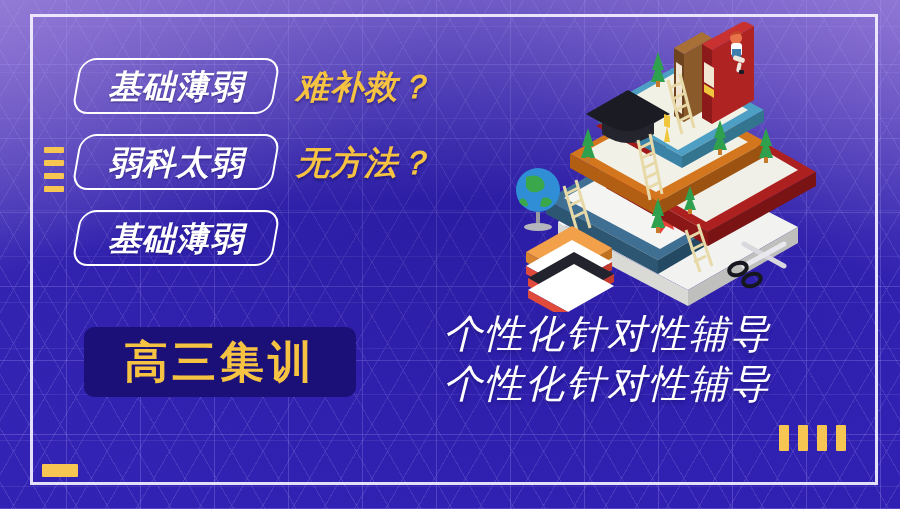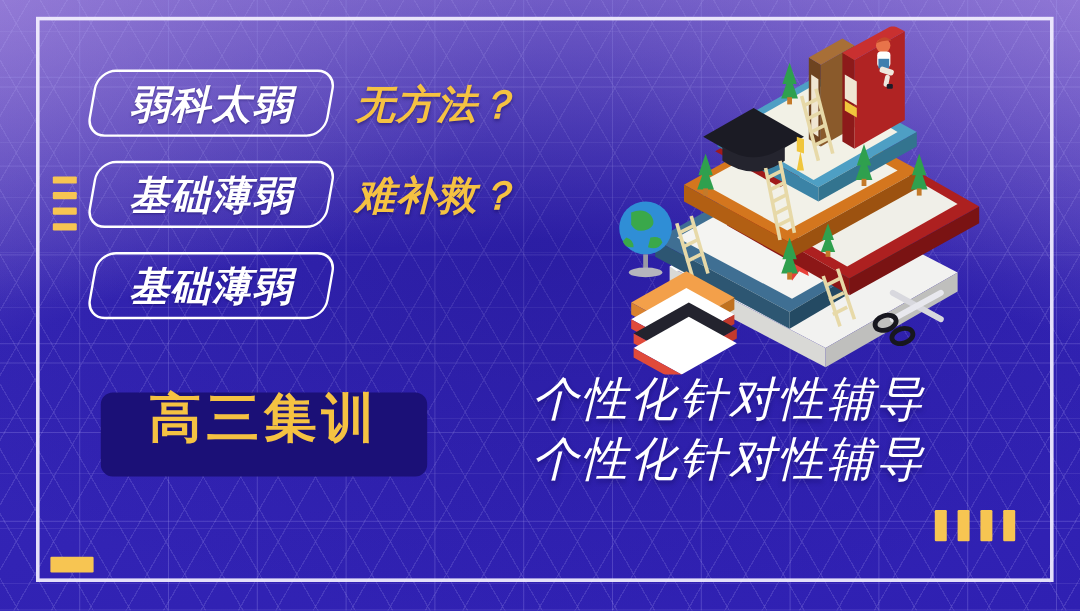--- a/index.html
+++ b/index.html
@@ -75,21 +75,21 @@
     margin-left:20px;
     color:#f5c242;font-size:33px;font-weight:bold;font-style:italic;
     letter-spacing:1px;line-height:1;white-space:nowrap;
     text-shadow:0 2px 3px rgba(10,0,70,.45);
   }
 
   
   .badge{
     position:absolute;left:84px;top:327px;width:272px;height:70px;
     background:#1b1077;border-radius:10px;
-    display:flex;justify-content:center;
+    display:flex;align-items:center;justify-content:center;
   }
   .badge span{
     color:#f5c242;font-size:44px;font-weight:bold;letter-spacing:4px;line-height:1;
   }
 
   
   .slogan{
     position:absolute;left:443px;top:312px;width:400px;
     display:flex;flex-direction:column;gap:6px;
   }
@@ -119,35 +119,35 @@
   <div class="frame"></div>
 
   <div class="dash-col">
     <i></i>
     <i></i>
     <i></i>
     <i></i>
   </div>
 
   <div class="rows">
+
+    <div class="row">
+      <div class="chip">
+        <div class="shape"></div>
+        <span>基础薄弱</span>
+      </div>
+      <div class="qa">难补救？</div>
+    </div>
 
     <div class="row">
       <div class="chip">
         <div class="shape"></div>
         <span>弱科太弱</span>
       </div>
       <div class="qa">无方法？</div>
-    </div>
-
-    <div class="row">
-      <div class="chip">
-        <div class="shape"></div>
-        <span>基础薄弱</span>
-      </div>
-      <div class="qa">难补救？</div>
     </div>
 
     <div class="row">
       <div class="chip">
         <div class="shape"></div>
         <span>基础薄弱</span>
       </div>
     </div>
 
   </div>

